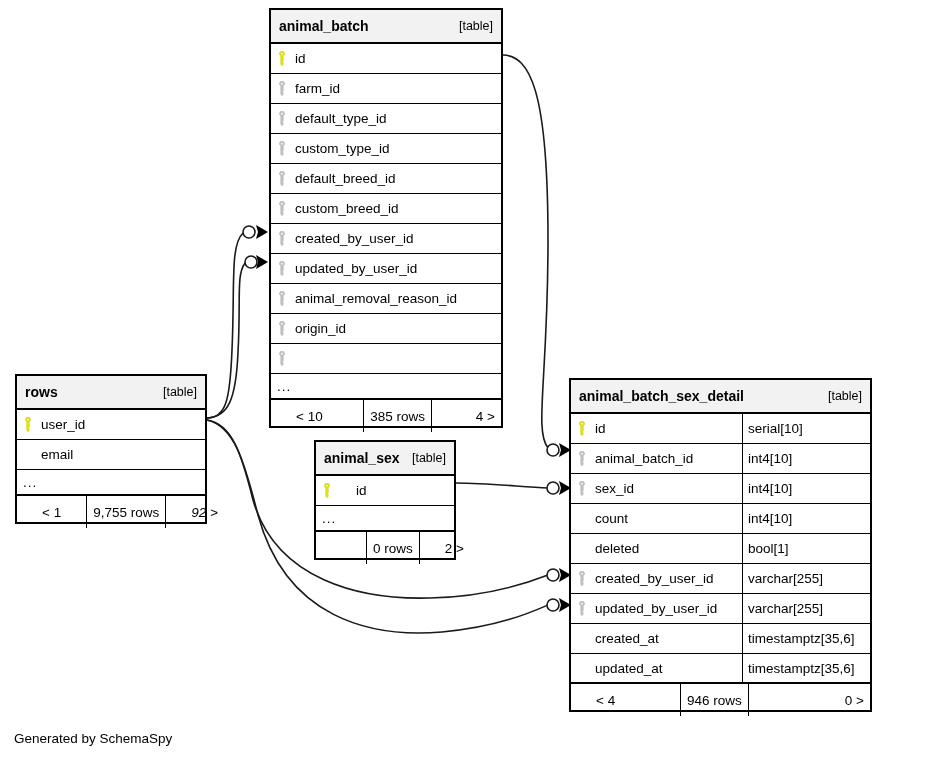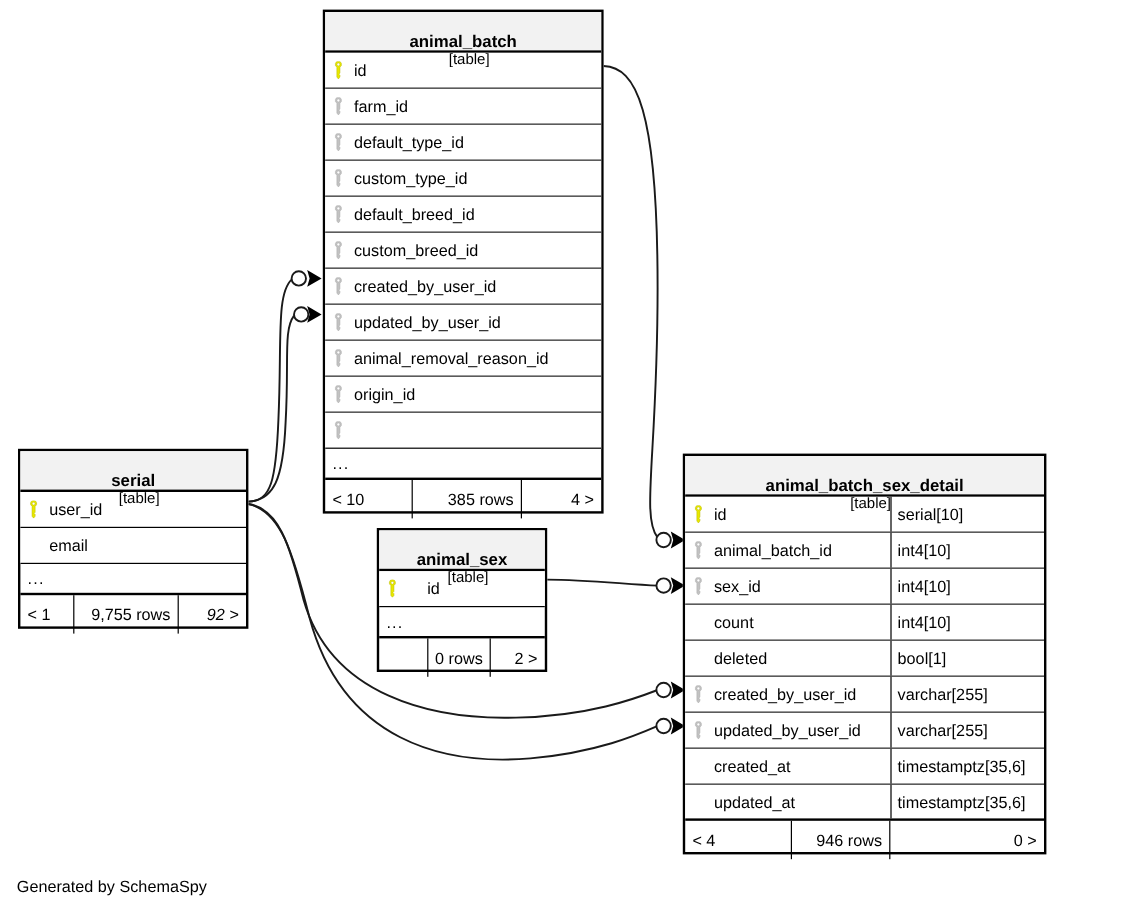--- a/index.html
+++ b/index.html
@@ -45,21 +45,20 @@
   .entity-header {
     display: flex;
     align-items: center;
     justify-content: space-between;
     background: #f2f2f2;
     border-bottom: 2px solid #000000;
     box-sizing: border-box;
     padding: 16px 8px;
     height: 30px;
     white-space: nowrap;
-    flex-direction: column;
   }
   .entity-title {
     font-weight: bold;
     font-size: 14px;
   }
   .entity-tag {
     font-size: 12.5px;
     color: #000;
     padding-left: 10px;
   }
@@ -122,20 +121,21 @@
     height: 26px;
     box-sizing: border-box;
     font-size: 13.5px;
   }
   .foot-cell {
     display: flex;
     align-items: center;
     box-sizing: border-box;
     padding: 16px 6px;
     white-space: nowrap;
+    margin-left: 19px;
   }
   .foot-left { justify-content: flex-start; }
   .foot-mid  { justify-content: flex-end; border-left: 1px solid #000; border-right: 1px solid #000; }
   .foot-right{ justify-content: flex-end; }
 
   
   .ab-foot   .foot-left {width:72px;}  .ab-foot  .foot-mid {flex:1 1 auto;} .ab-foot  .foot-right{width:66px;}
   .us-foot   .foot-left {width:44px;}  .us-foot  .foot-mid {flex:1 1 auto;} .us-foot  .foot-right{width:56px;font-style:italic;}
   .as-foot   .foot-left {width:44px;}  .as-foot  .foot-mid {flex:1 1 auto;} .as-foot  .foot-right{width:50px;}
   .absd-foot .foot-left {width:88px;}  .absd-foot .foot-mid{flex:1 1 auto;} .absd-foot .foot-right{width:128px;}
@@ -292,21 +292,21 @@
 
     <div class="footer ab-foot">
       <span class="foot-cell foot-left">&lt; 10</span>
       <span class="foot-cell foot-mid">385 rows</span>
       <span class="foot-cell foot-right">4 &gt;</span>
     </div>
   </div>
 
   <div class="entity" style="left:15px; top:374px; width:192px;">
     <div class="entity-header">
-      <span class="entity-title">serial</span>
+      <span class="entity-title">rows</span>
       <span class="entity-tag">[table]</span>
     </div>
 
     <div class="row">
       <span class="key-slot">
         <svg class="key-icon" viewBox="0 0 10 15">
             <path d="M5 0a2.6 2.6 0 0 0-1.3 4.85V13.2l1.3 1.6 1.3-1.6v-1.5l-.9-.9.9-.9V4.85A2.6 2.6 0 0 0 5 0zm0 1.5a1.2 1.2 0 1 1 0 2.4 1.2 1.2 0 0 1 0-2.4z" fill="#e8e800" stroke="#b8b800" stroke-width="0.4"></path>
           </svg>
       </span>
       <span class="cell-name col-label">user_id</span>

